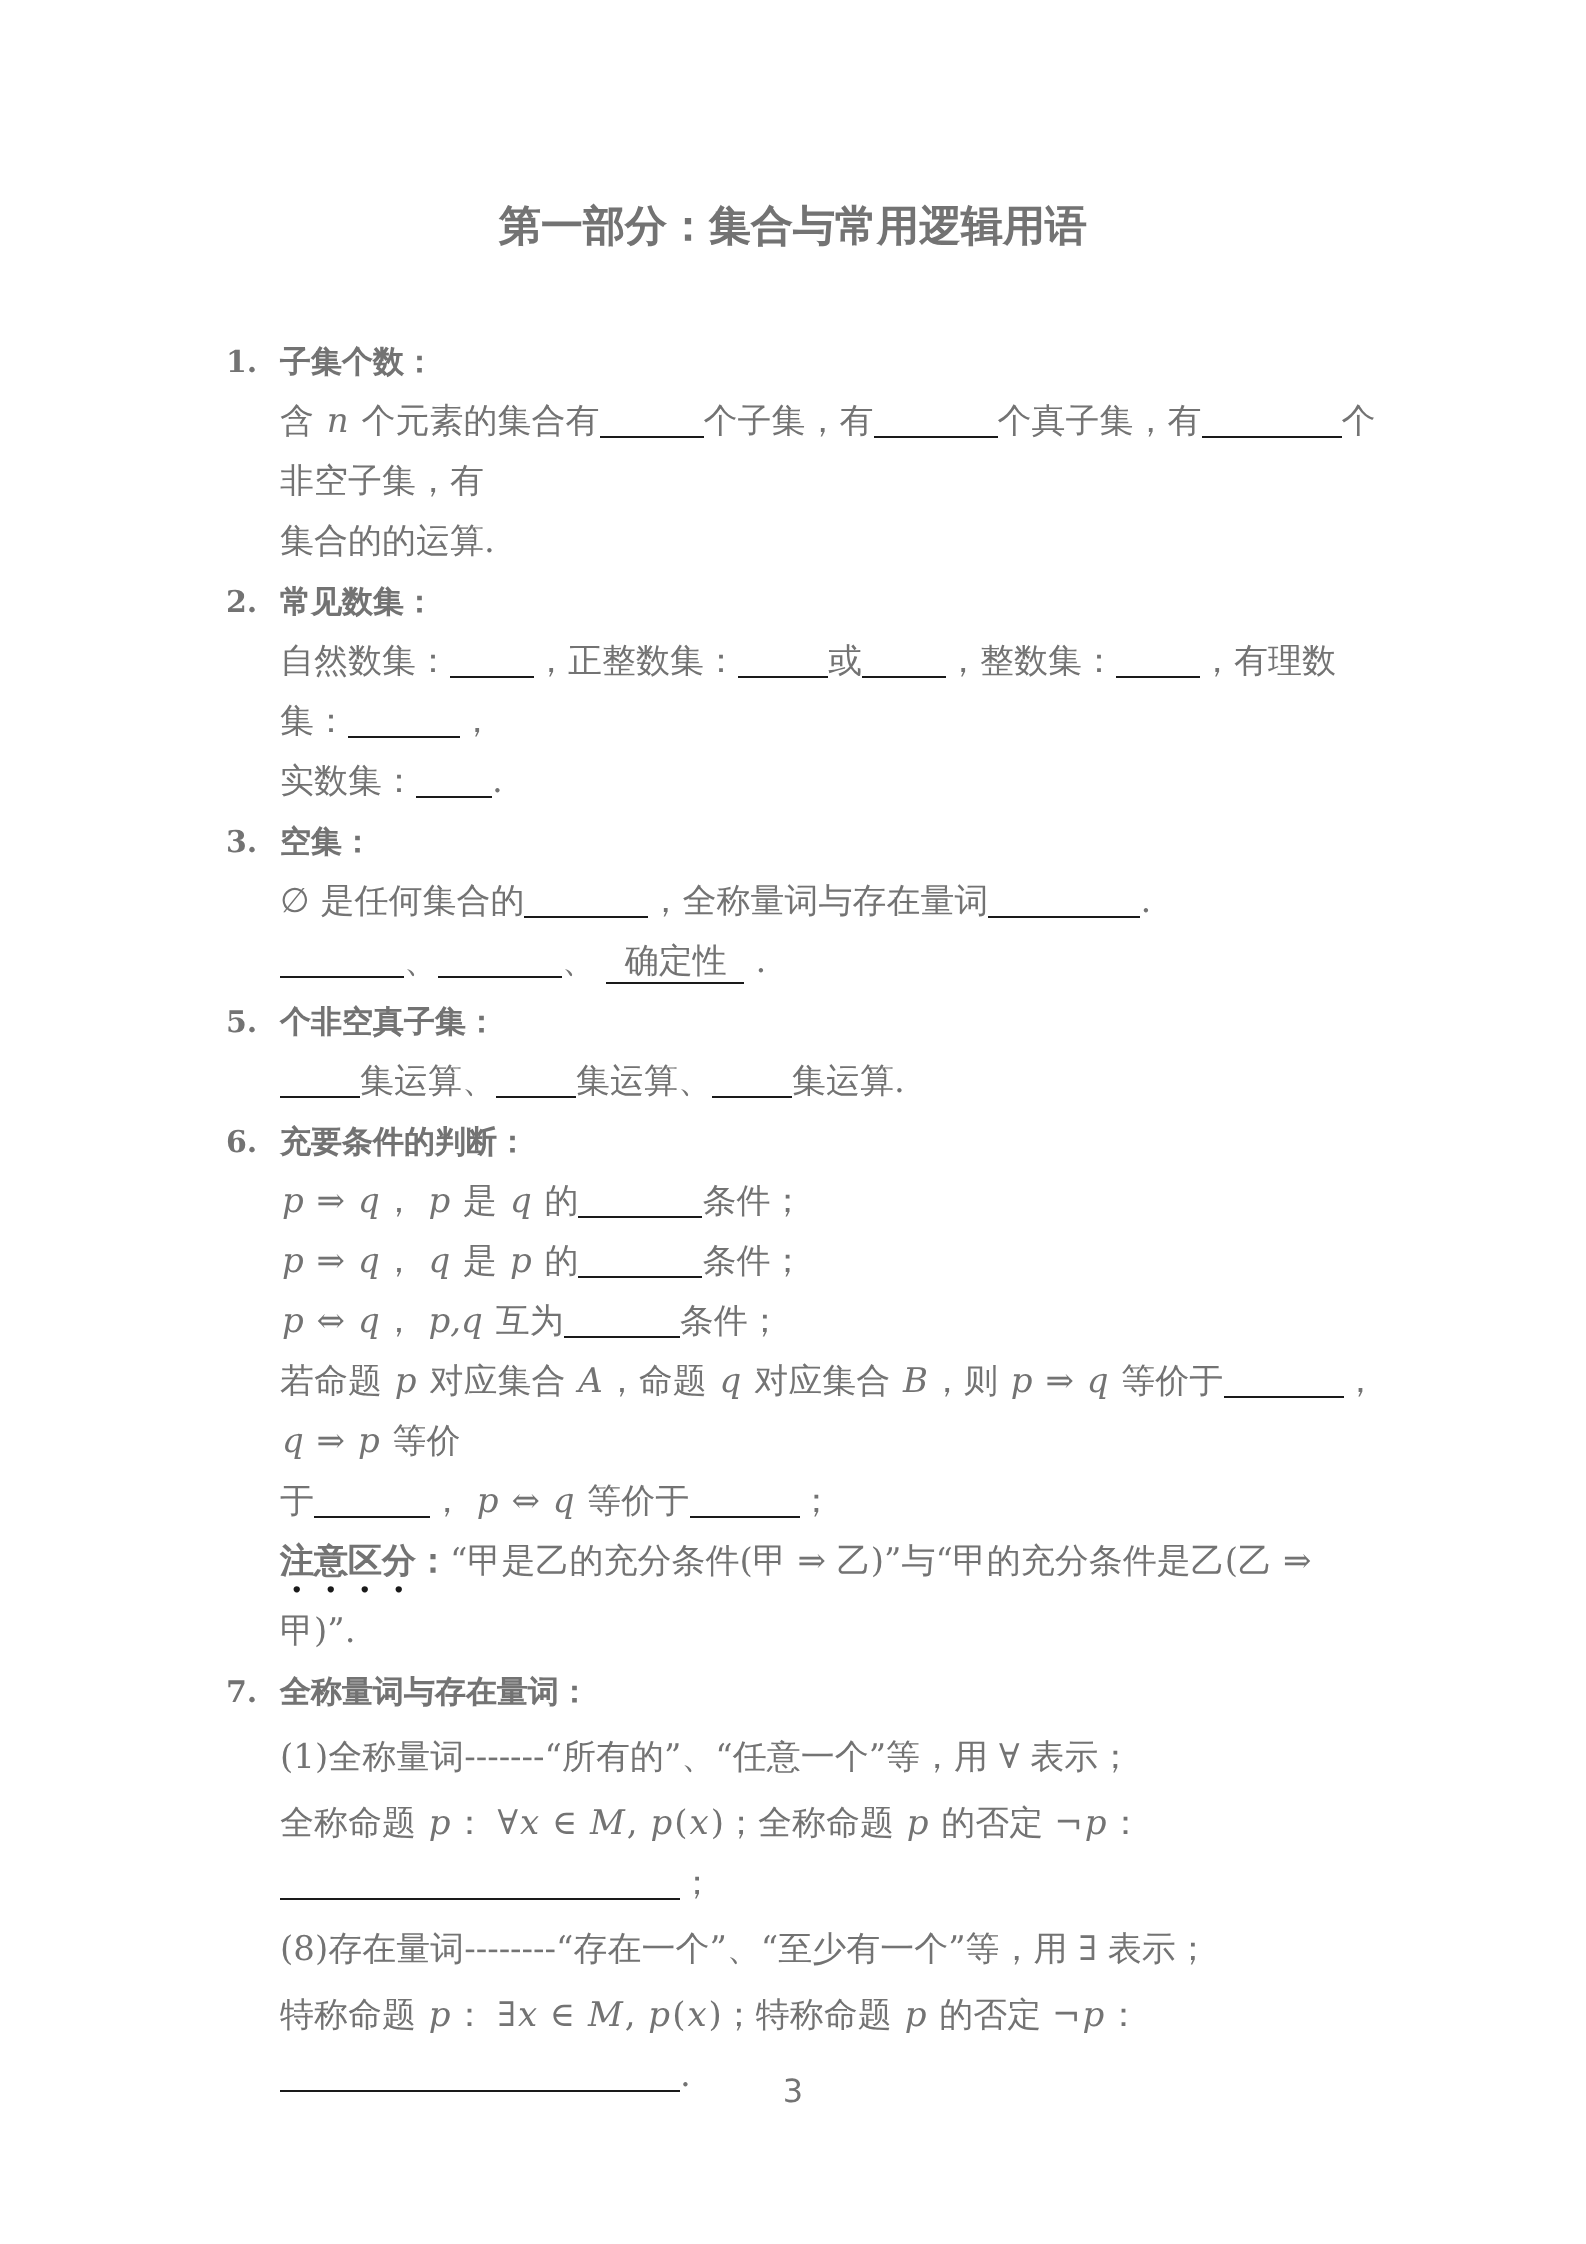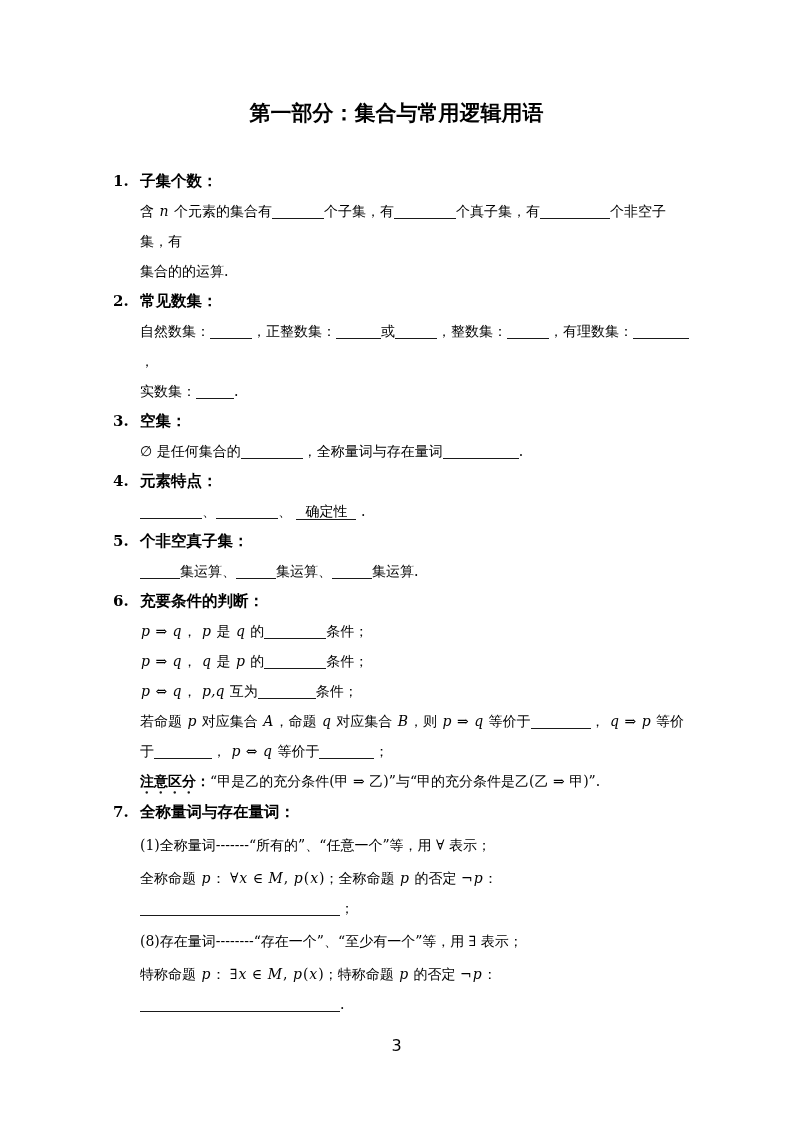--- a/index.html
+++ b/index.html
@@ -1,34 +1,34 @@
 <!DOCTYPE html>
 <html><head>
 <meta charset="utf-8">
 <style>
   html,body{margin:0;padding:0;background:#ffffff;}
   .page{
     position:relative;width:793px;height:1122px;background:#ffffff;
-    color:#000000;font-family:"DejaVu Serif",serif;overflow:hidden;
+    color:#737373;font-family:"DejaVu Serif",serif;overflow:hidden;
   }
   .title{
     position:absolute;top:99px;left:0;width:100%;text-align:center;
     font-family:"DejaVu Sans",sans-serif;font-weight:700;font-size:21px;
   }
   .content{position:absolute;left:113px;top:166px;width:578px;}
   .section{margin:0;}
   .heading{
     font-family:"DejaVu Sans",sans-serif;font-weight:700;
     font-size:15.5px;line-height:30px;white-space:nowrap;
   }
   .num{
     display:inline-block;width:27px;
     font-family:"DejaVu Serif",serif;font-weight:700;font-size:15px;
   }
-  .line{padding-left:27px;font-size:14px;line-height:30px;}
+  .line{padding-left:27px;font-size:17px;line-height:30px;}
   .section:last-child .line{margin-top:3px;}
   .t{font-family:"DejaVu Serif",serif;}
   .m{font-family:"DejaVu Serif",serif;font-style:italic;padding:0 1px;}
   .s{font-family:"DejaVu Serif",serif;}
   .blank{
     display:inline-block;height:16px;vertical-align:-3px;
     border-bottom:1.2px solid #1a1a1a;
   }
   .u{border-bottom:1.2px solid #1a1a1a;padding:0 9px;}
   .e{
@@ -57,21 +57,20 @@
       <div class="section">
         <div class="heading"><span class="num">2.</span><span class="htext">常见数集：</span></div>
         <div class="line"><span class="t">自然数集：</span><span class="blank" style="width: 42px;"></span><span class="t">，正整数集：</span><span class="blank" style="width: 45px;"></span><span class="t">或</span><span class="blank" style="width: 42px;"></span><span class="t">，整数集：</span><span class="blank" style="width: 42px;"></span><span class="t">，有理数集：</span><span class="blank" style="width: 56px;"></span><span class="t">，</span></div>
         <div class="line"><span class="t">实数集：</span><span class="blank" style="width: 38px;"></span><span class="t">.</span></div>
       </div>
       <div class="section">
         <div class="heading"><span class="num">3.</span><span class="htext">空集：</span></div>
         <div class="line"><span class="s">∅</span><span class="t"> 是任何集合的</span><span class="blank" style="width: 62px;"></span><span class="t">，全称量词与存在量词</span><span class="blank" style="width: 76px;"></span><span class="t">.</span></div>
       </div>
       <div class="section">
-        <div class="heading"><span class="num">4.</span><span class="htext">元素特点：</span></div>
         <div class="line"><span class="blank" style="width: 62px;"></span><span class="t">、</span><span class="blank" style="width: 62px;"></span><span class="t">、 </span><span class="u">确定性</span><span class="t"> .</span></div>
       </div>
       <div class="section">
         <div class="heading"><span class="num">5.</span><span class="htext">个非空真子集：</span></div>
         <div class="line"><span class="blank" style="width: 40px;"></span><span class="t">集运算、</span><span class="blank" style="width: 40px;"></span><span class="t">集运算、</span><span class="blank" style="width: 40px;"></span><span class="t">集运算.</span></div>
       </div>
       <div class="section">
         <div class="heading"><span class="num">6.</span><span class="htext">充要条件的判断：</span></div>
         <div class="line"><span class="m">p</span><span class="s"> ⇒ </span><span class="m">q</span><span class="t">，  </span><span class="m">p</span><span class="t"> 是 </span><span class="m">q</span><span class="t"> 的</span><span class="blank" style="width: 62px;"></span><span class="t">条件；</span></div>
         <div class="line"><span class="m">p</span><span class="s"> ⇒ </span><span class="m">q</span><span class="t">，  </span><span class="m">q</span><span class="t"> 是 </span><span class="m">p</span><span class="t"> 的</span><span class="blank" style="width: 62px;"></span><span class="t">条件；</span></div>

